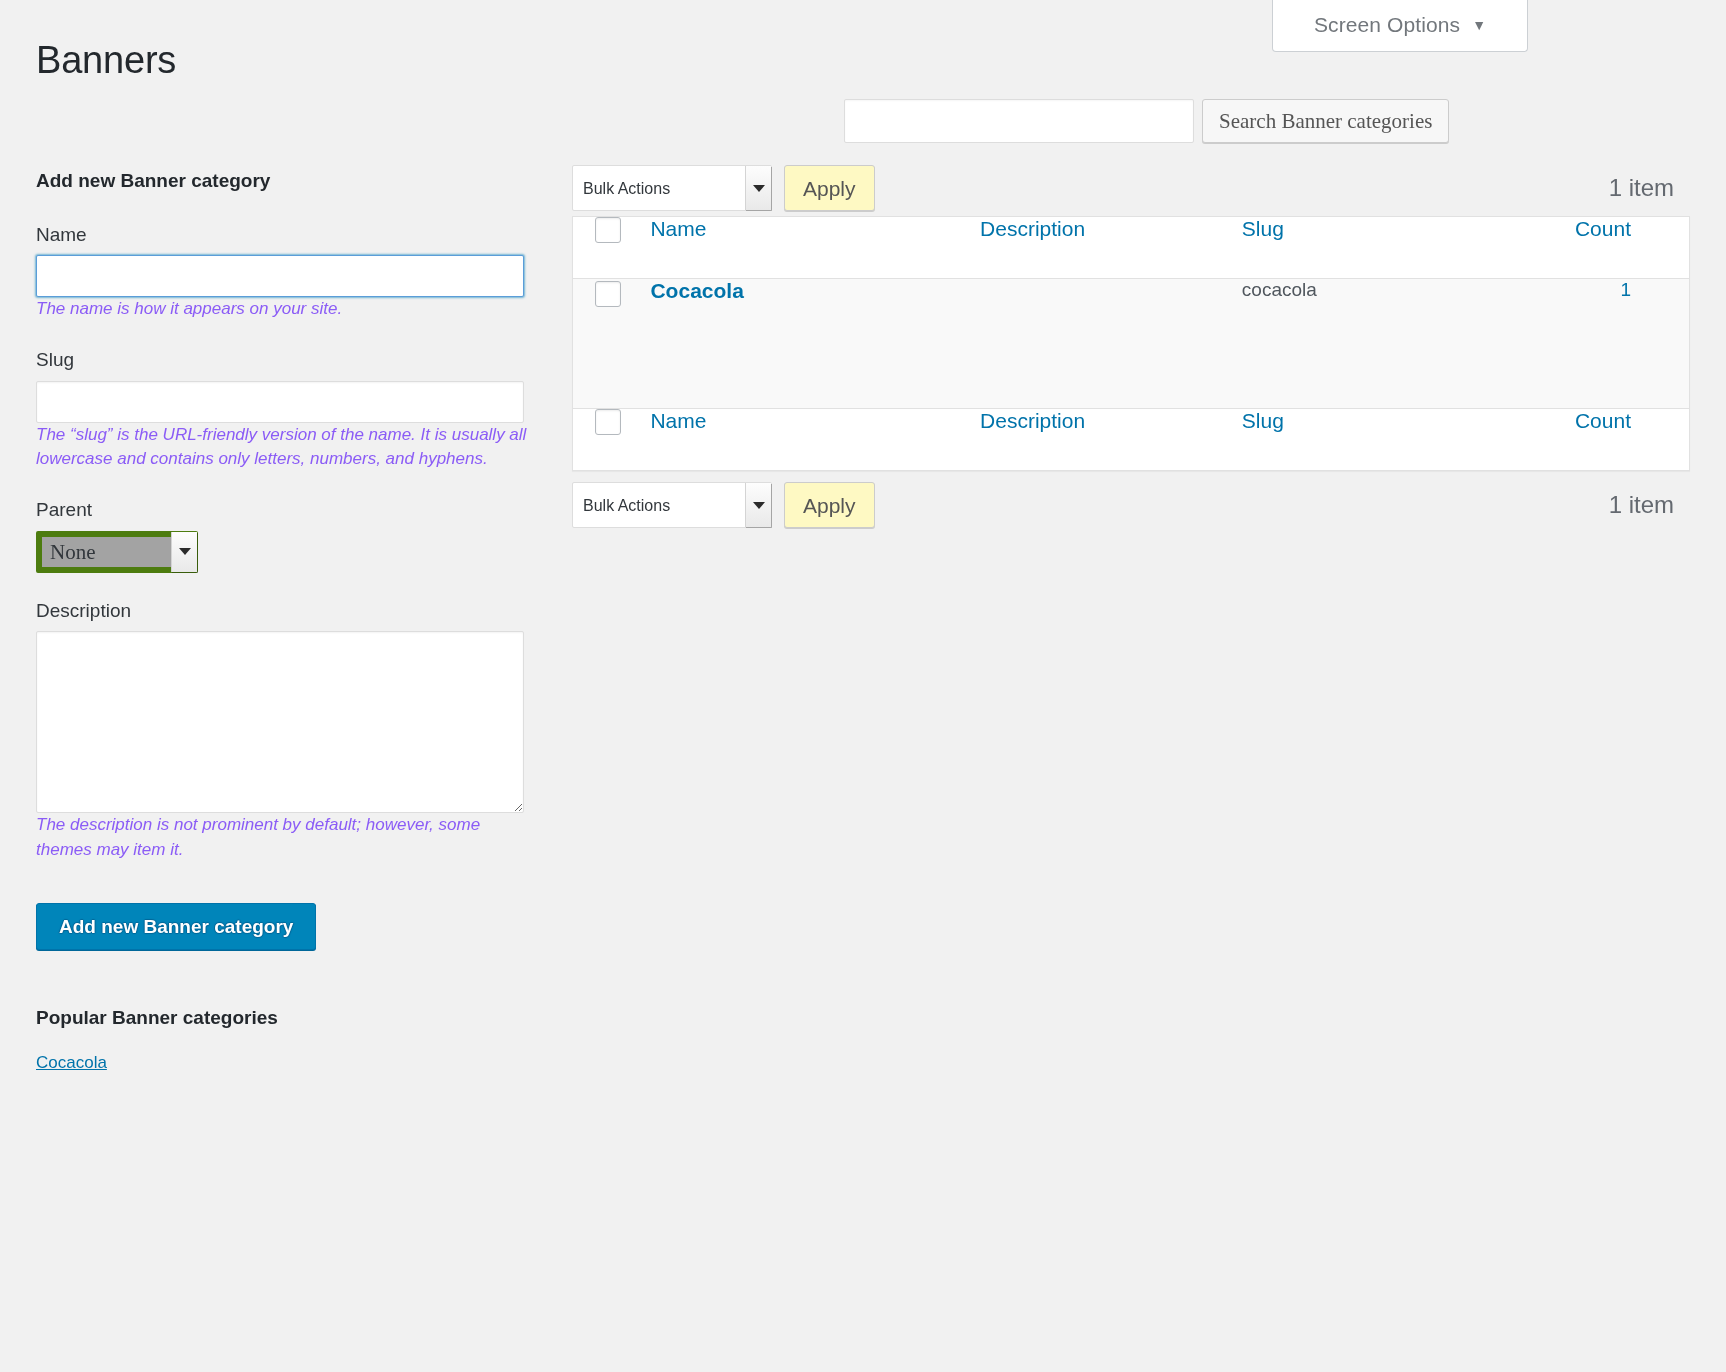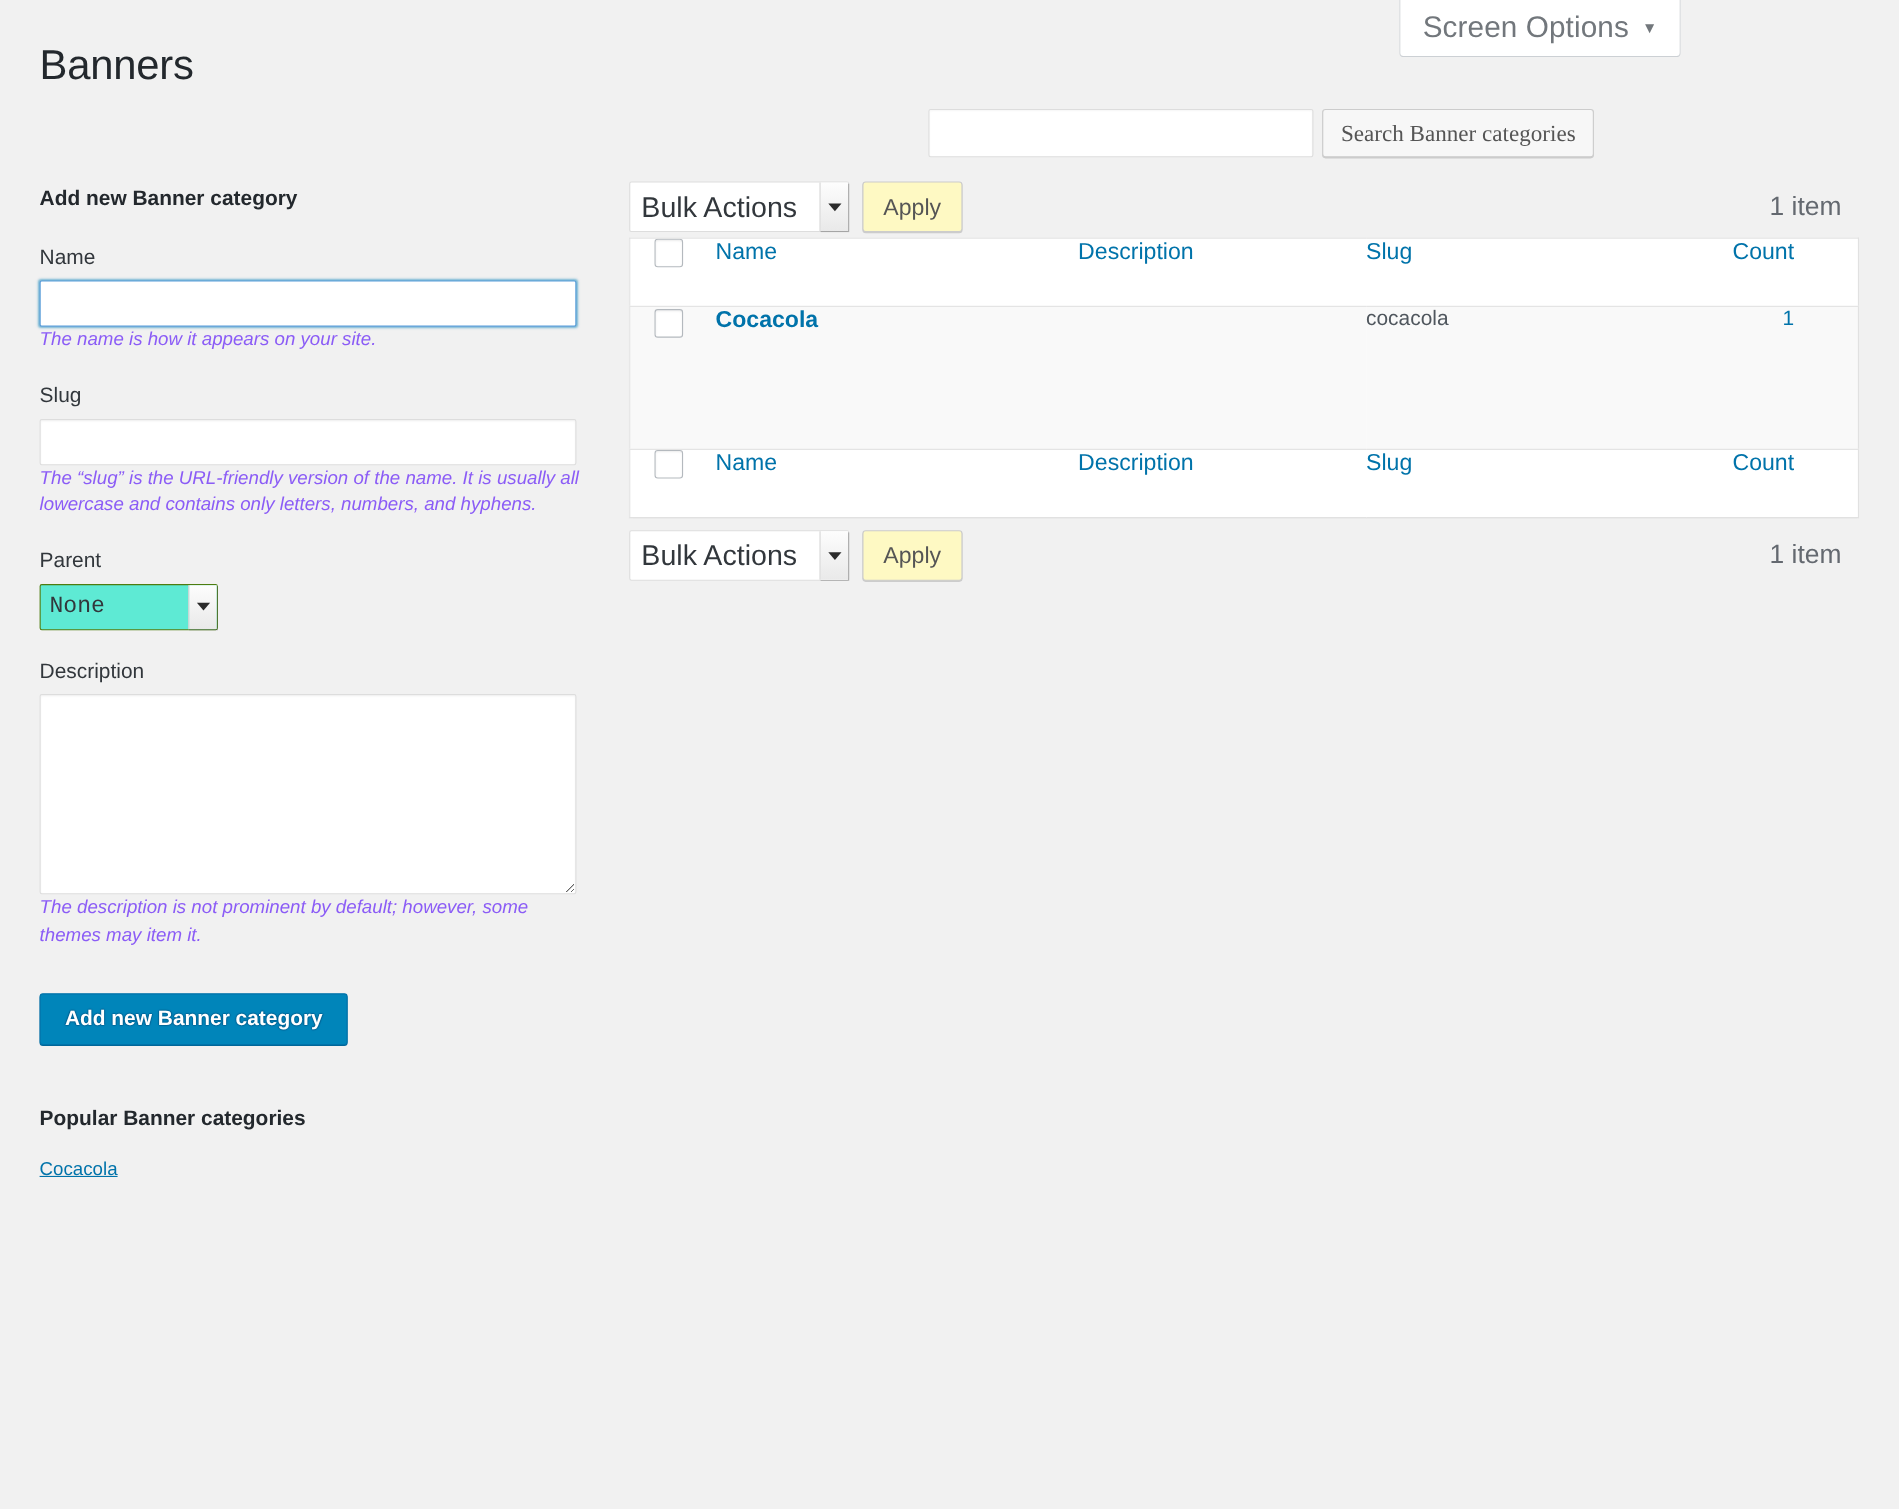--- a/index.html
+++ b/index.html
@@ -28,21 +28,21 @@
     background: #fff;
     border: 1px solid #ccd0d4;
     border-top: none;
     border-radius: 0 0 4px 4px;
     display: flex;
     align-items: center;
     justify-content: center;
     cursor: pointer;
   }
   #screen-options-tab .so-label {
-    font-size: 27px;
+    font-size: 21px;
     color: #72777c;
     letter-spacing: 0.1px;
   }
   #screen-options-tab .so-arrow {
     font-size: 14px;
     color: #72777c;
     margin-left: 12px;
     line-height: 1;
   }
 
@@ -144,25 +144,25 @@
     color: #8b5cf6;
     line-height: 1.45;
     margin-top: 0;
     max-width: 500px;
   }
   .parent-select {
     -webkit-appearance: none;
     appearance: none;
     width: 162px;
     height: 42px;
-    border: 1px solid #4d7c0f;
-    background: #5eead4;
+    border: 6px solid #4d7c0f;
+    background: #a3a3a3;
     border-radius: 2px;
     font-size: 21px;
-    font-family: Liberation Mono, monospace;
+    font-family: Liberation Serif, serif;
     color: #32373c;
     padding: 0 36px 0 8px;
     outline: none;
     cursor: pointer;
   }
   .select-wrap { position: relative; display: inline-block; }
   .select-wrap .sel-btn {
     position: absolute;
     right: 1px;
     top: 1px;
@@ -245,21 +245,21 @@
     position: relative;
   }
   .bulk-select {
     -webkit-appearance: none;
     appearance: none;
     width: 200px;
     height: 46px;
     border: 1px solid #ddd;
     background: #fff;
     border-radius: 2px;
-    font-size: 26px;
+    font-size: 16px;
     font-family: "Liberation Sans", sans-serif;
     color: #32373c;
     padding: 0 36px 0 10px;
     outline: none;
     cursor: pointer;
   }
   .apply-button {
     margin-left: 12px;
     height: 46px;
     padding: 0 18px;

